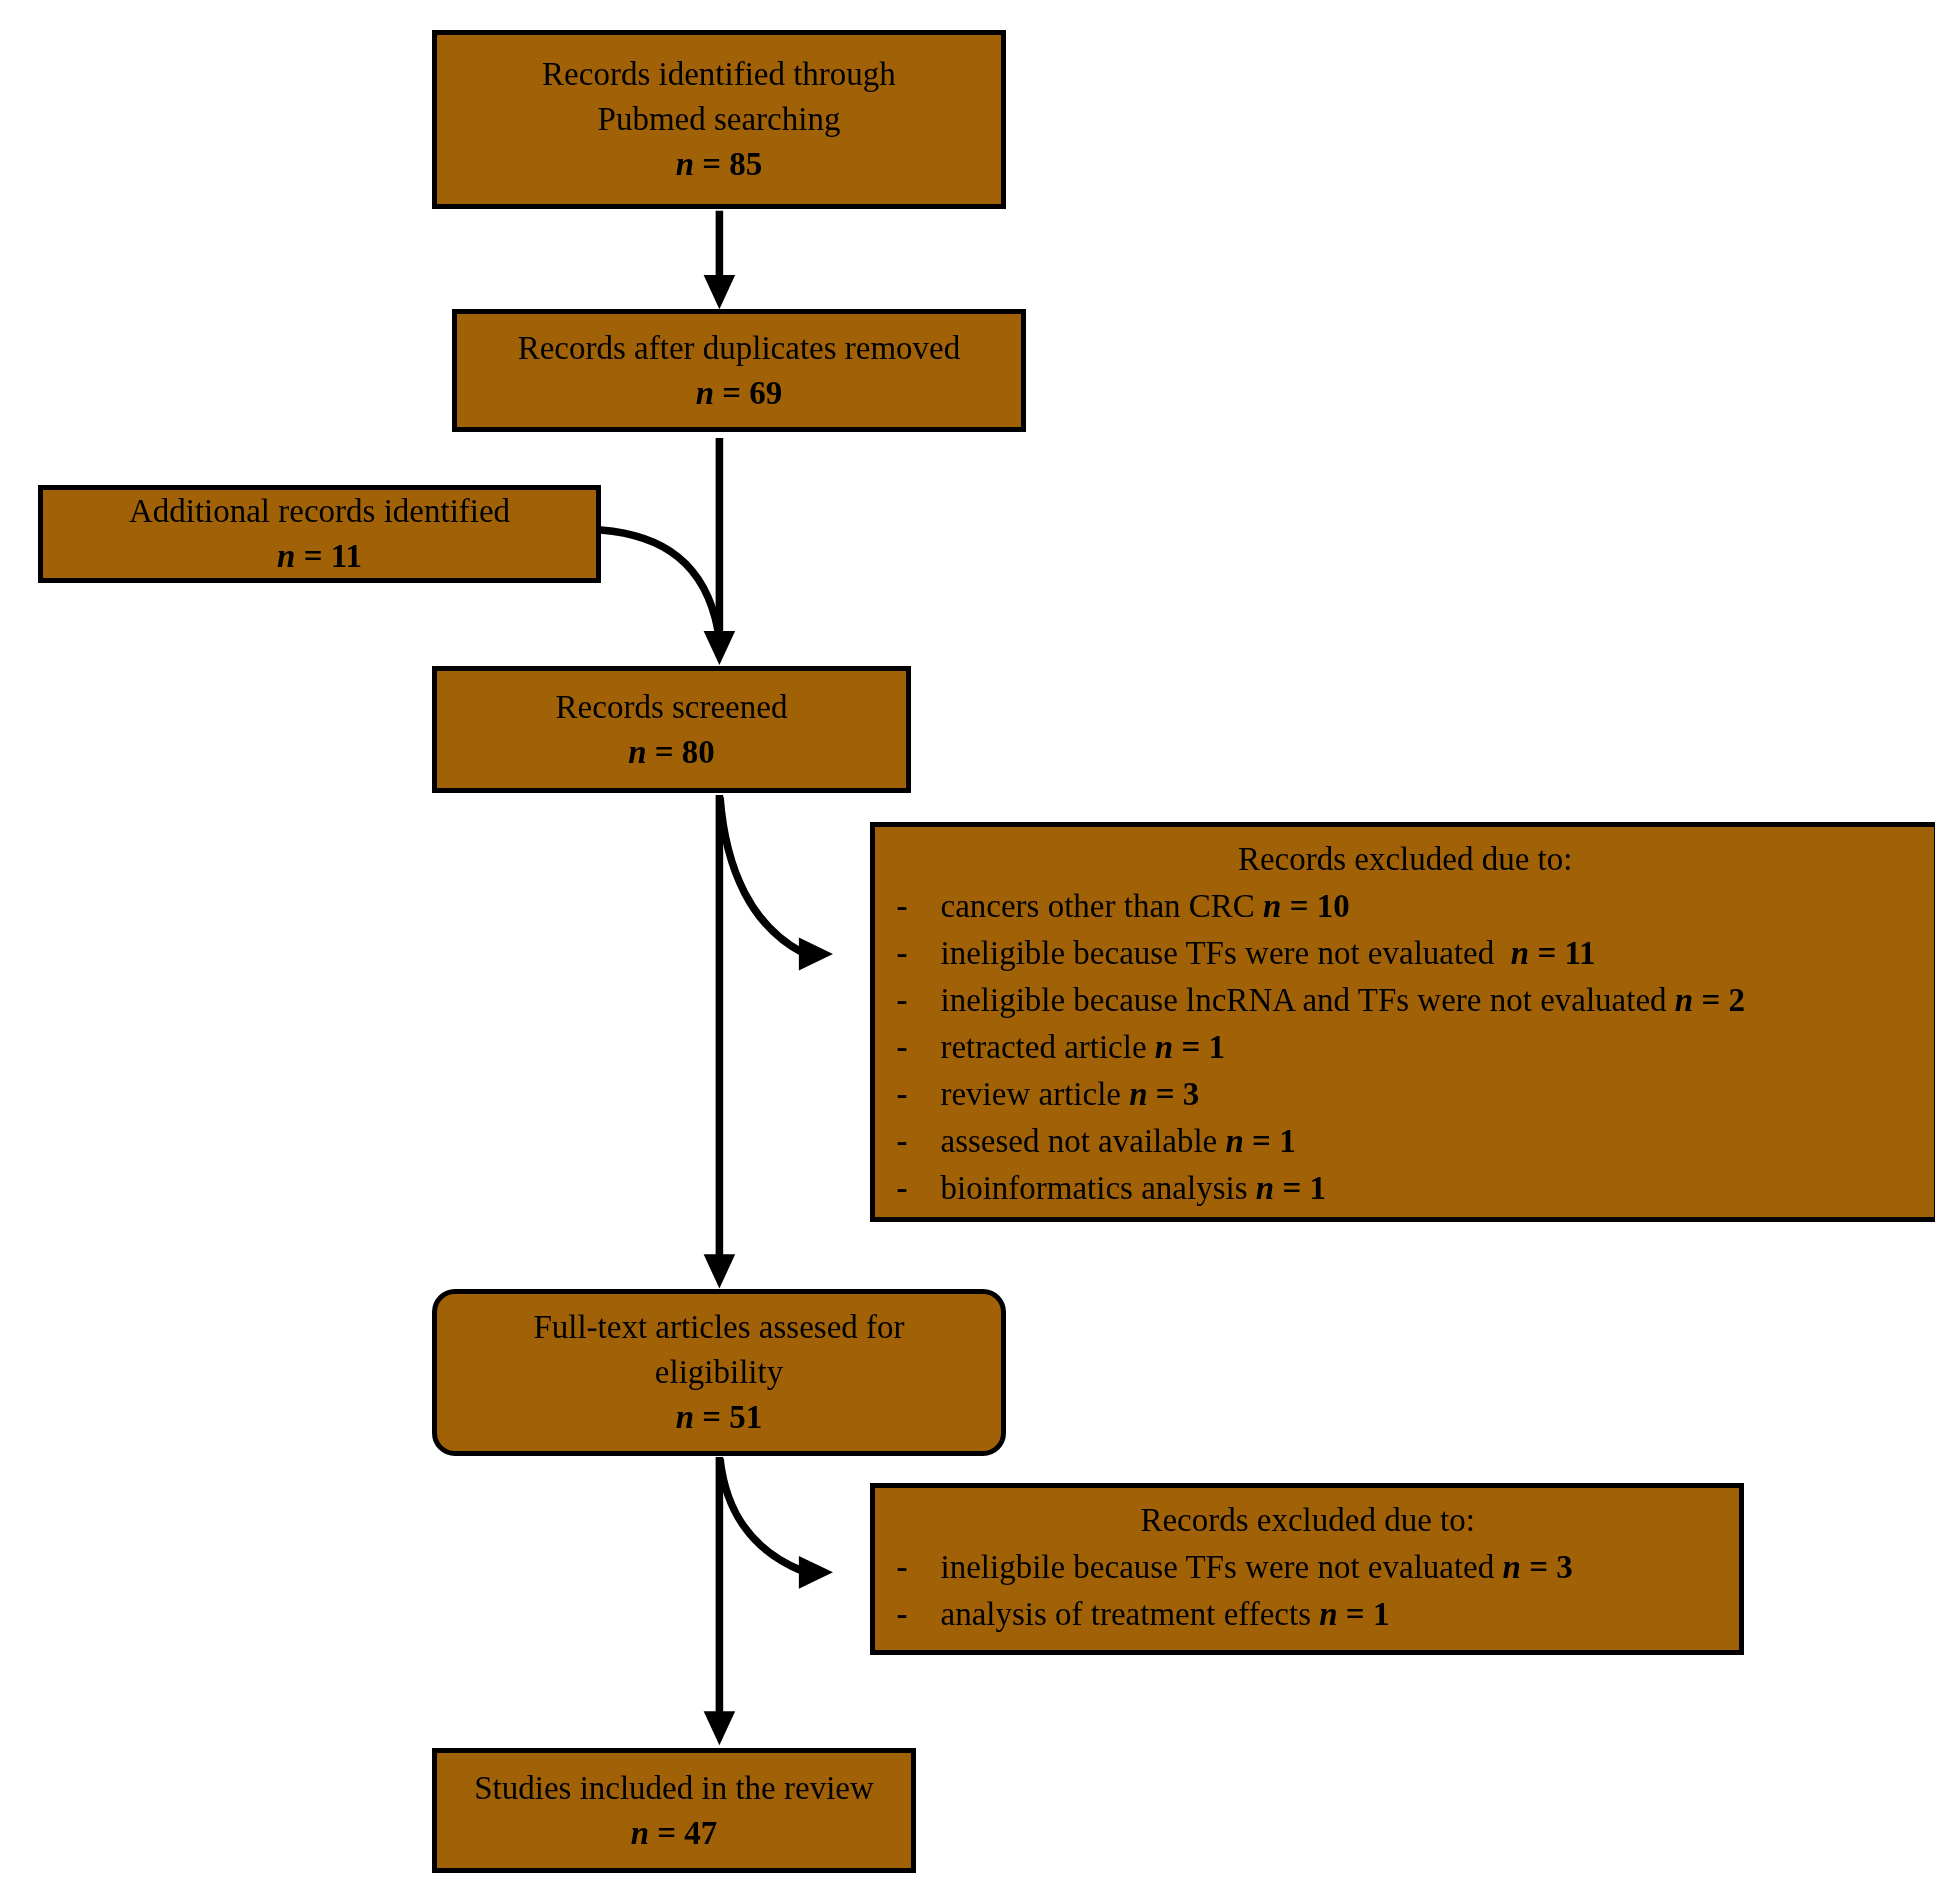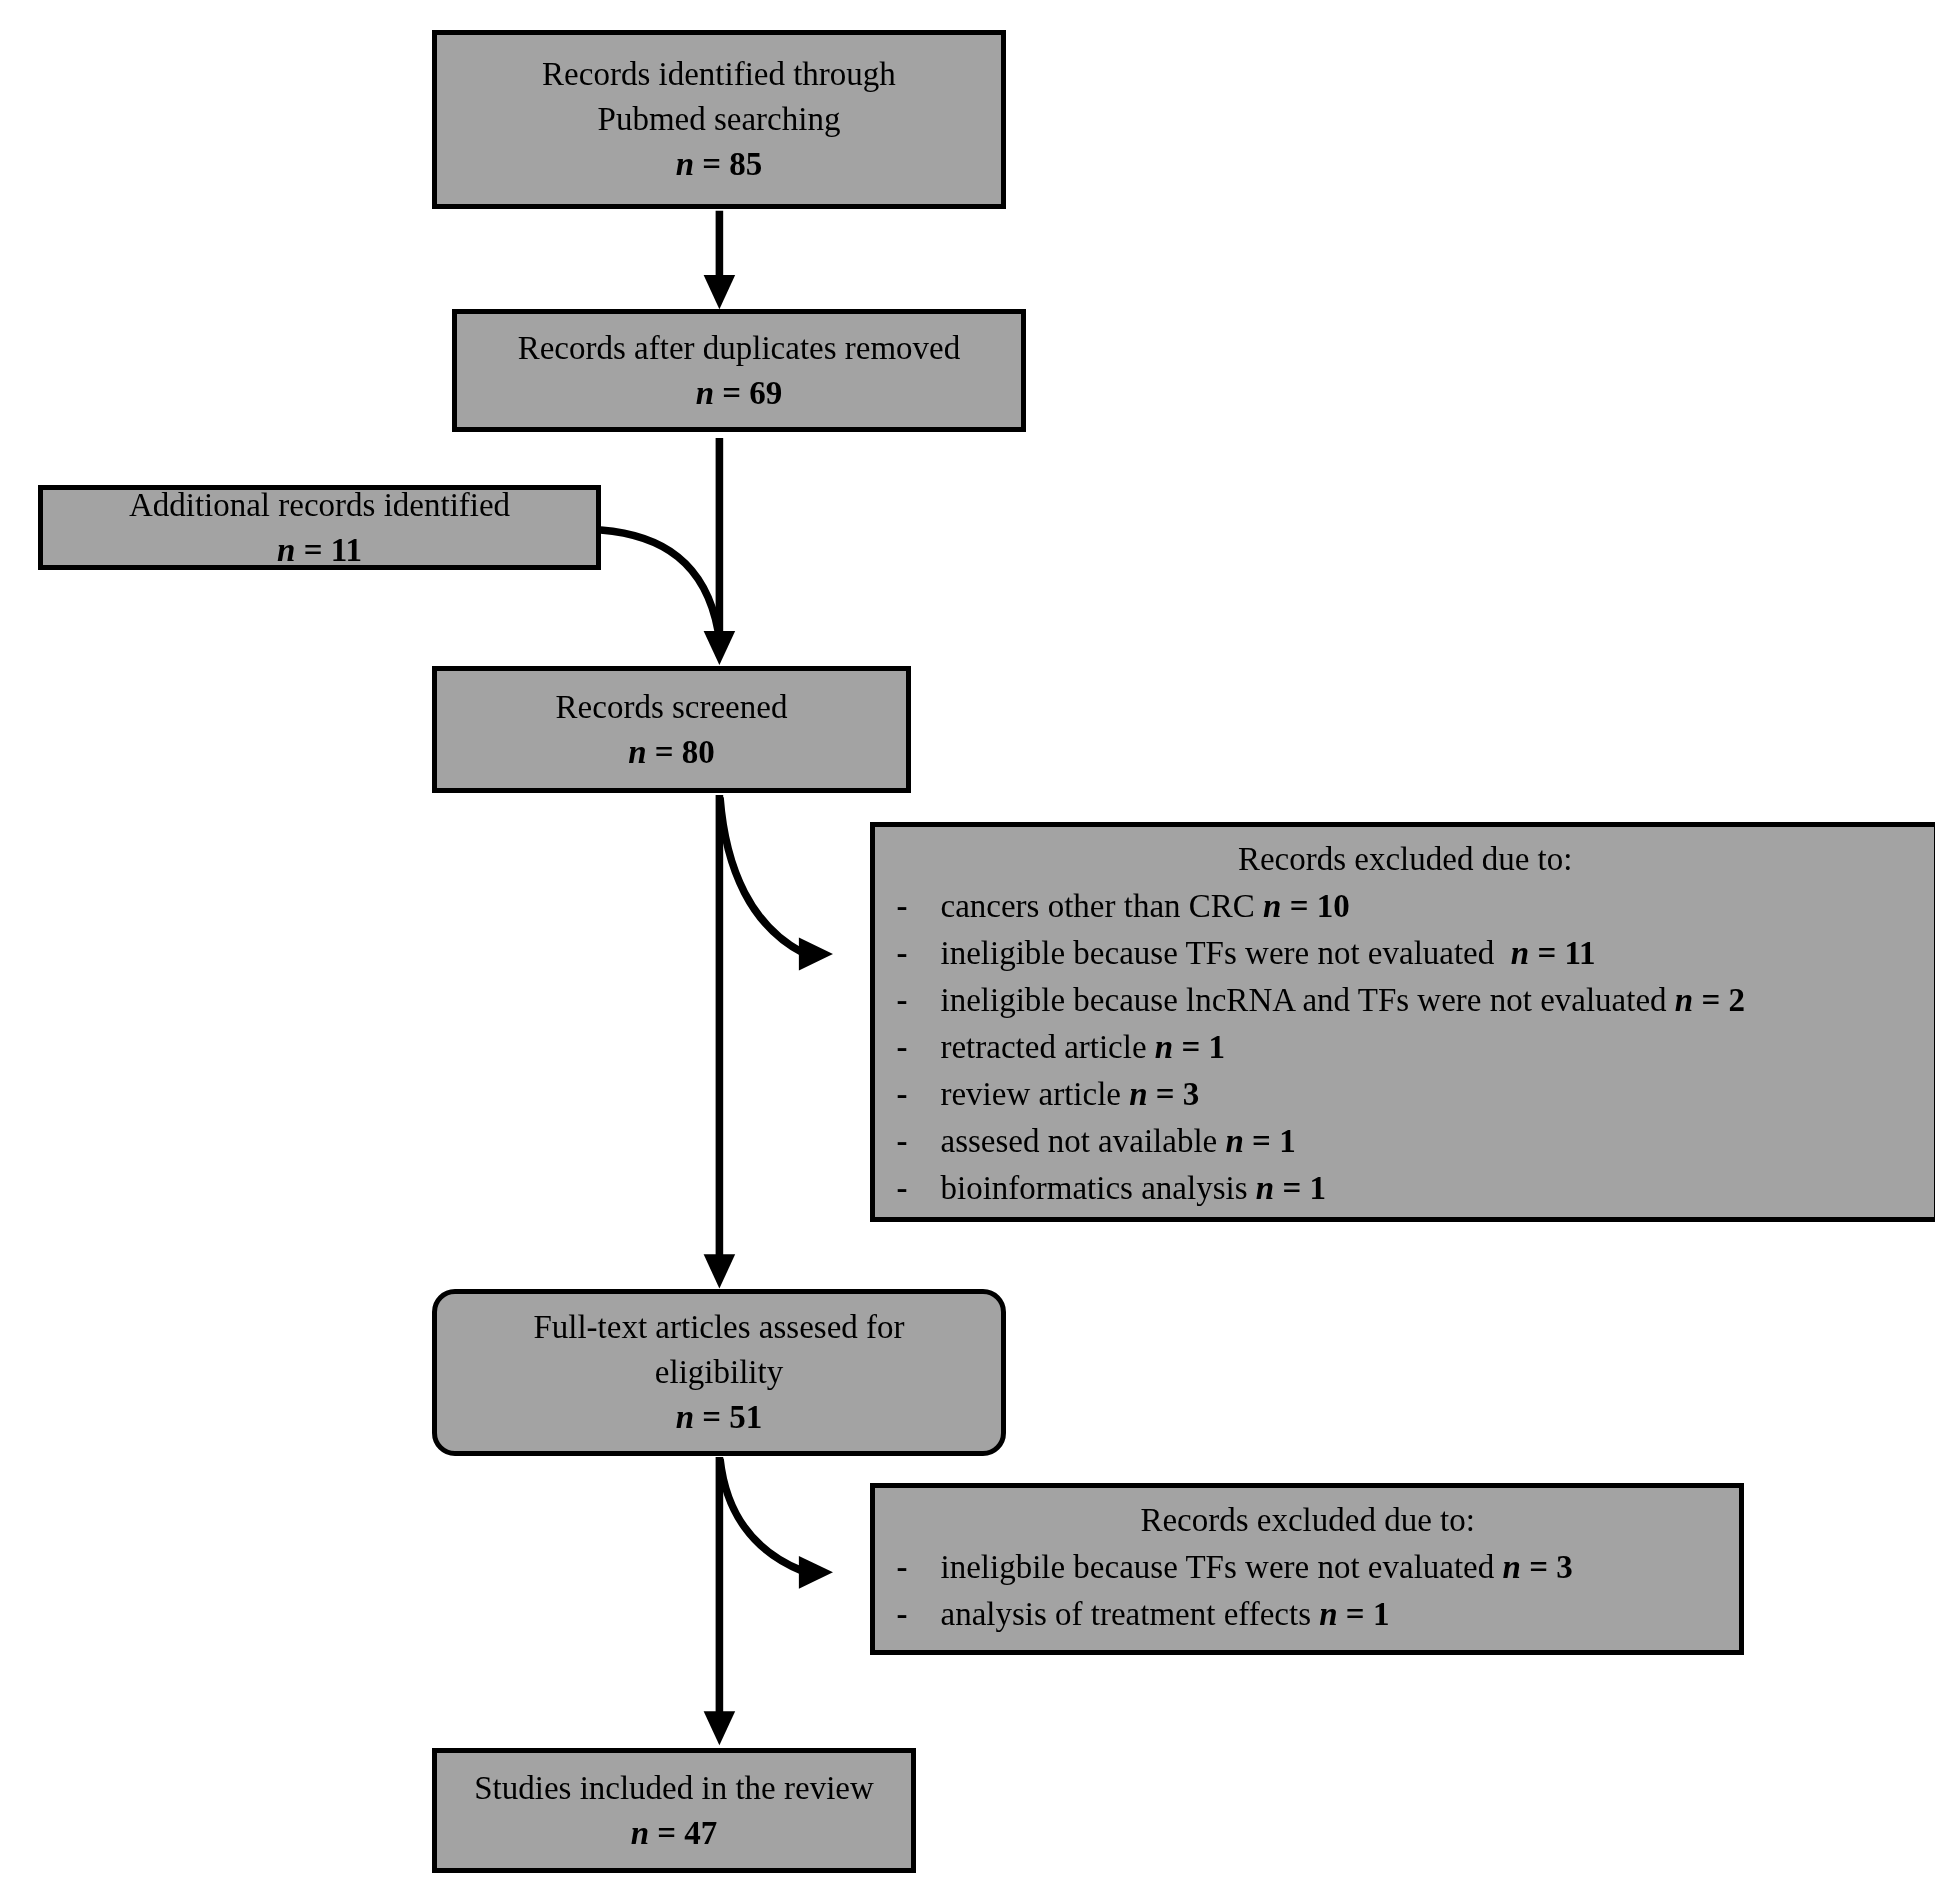--- a/index.html
+++ b/index.html
@@ -14,21 +14,21 @@
   }
   .arrows {
     position: absolute;
     left: 0; top: 0;
     width: 1936px; height: 1903px;
     pointer-events: none;
   }
   .box {
     position: absolute;
     border: 5.7px solid #000000;
-    background: #a3a3a3;
+    background: #a16207;
     box-sizing: border-box;
   }
   .center-box {
     display: flex;
     flex-direction: column;
     justify-content: center;
     align-items: center;
     text-align: center;
     font-size: 33px;
     line-height: 45px;
@@ -45,21 +45,21 @@
   .list-item { display: flex; align-items: baseline; }
   .bullet {
     flex: 0 0 44px;
     font-weight: 700;
     padding-left: 3.8px;
   }
   .itext { white-space: pre; }
   
   #b-identification { left: 432px; top: 30px;   width: 574px;  height: 179px; }
   #b-dedup          { left: 452px; top: 309px;  width: 574px;  height: 123px; }
-  #b-additional     { left: 38px;  top: 485px;  width: 563px;  height: 85px; text-align: center; }
+  #b-additional     { left: 38px;  top: 485px;  width: 563px;  height: 98px; text-align: center; }
   #b-screened       { left: 432px; top: 666px; width: 479px;  height: 127px; text-align: right; }
   #b-excluded1      { left: 833px; top: 822px; width: 1069px; height: 400px; }
   #b-fulltext       { left: 432px; top: 1289px; width: 574px;  height: 167px; border-radius: 23px; }
   #b-excluded2      { left: 833px; top: 1483px; width: 874px; height: 172px; }
   #b-included       { left: 432px; top: 1748px; width: 484px;  height: 125px; }
 </style>
 </head>
 <body>
 
 <div class="canvas">

